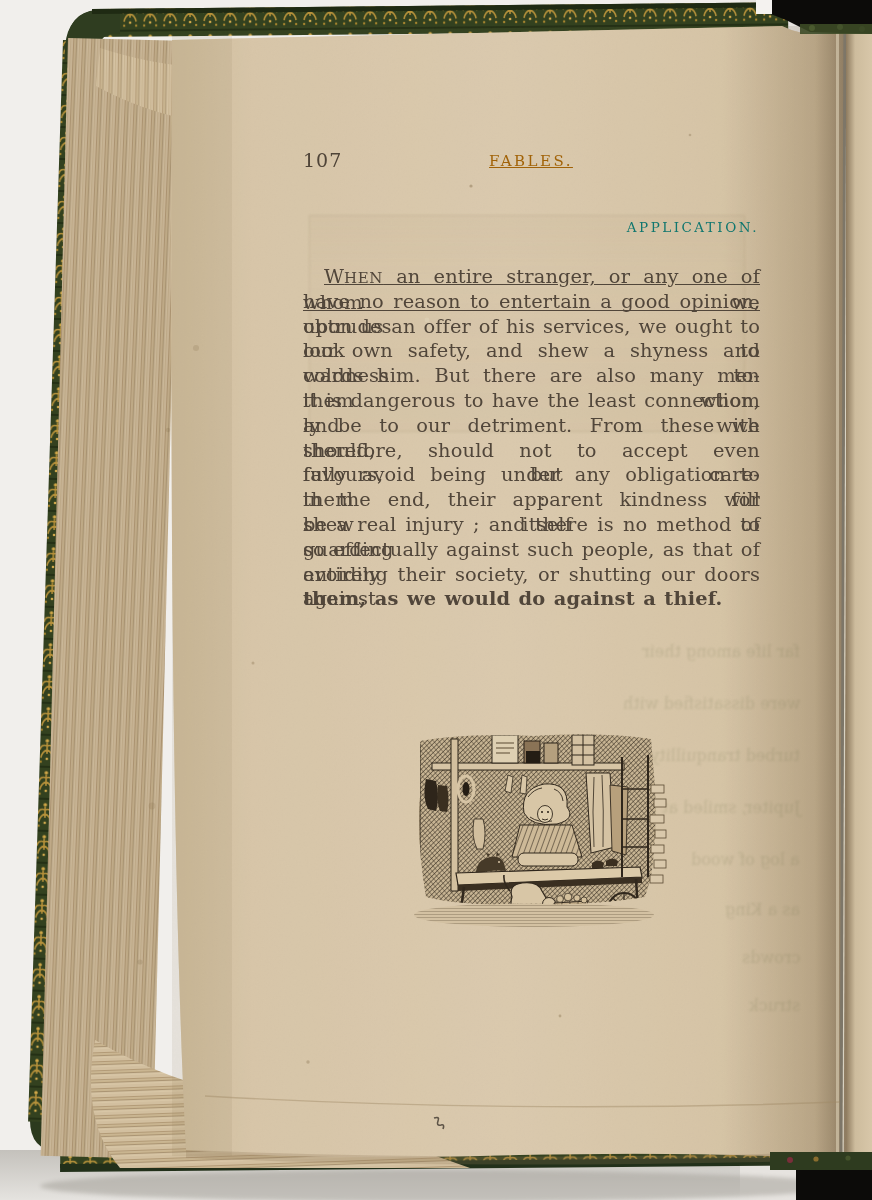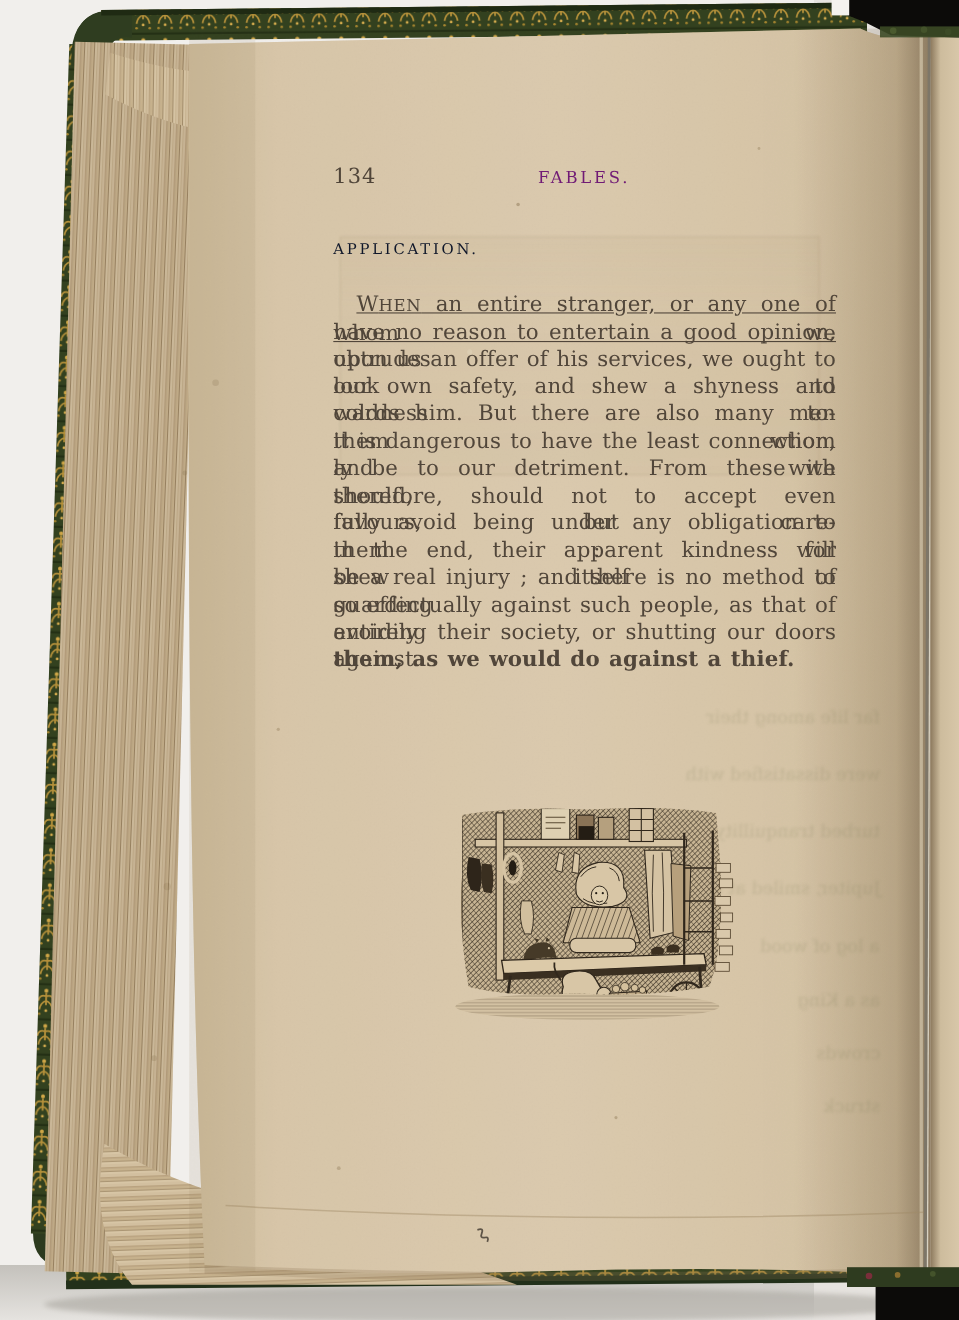--- a/index.html
+++ b/index.html
@@ -3,23 +3,23 @@
 <meta charset="utf-8">
 <style>
   html,body{margin:0;padding:0;background:#e9e7e3;}
   .stage{position:relative;width:872px;height:1200px;overflow:hidden;
          font-family:"DejaVu Serif","Liberation Serif",serif;}
   .stage svg.base{position:absolute;left:0;top:0;}
   
   .txt{position:absolute;color:#4f4438;-webkit-font-smoothing:antialiased;}
   .folio{left:303px;top:149px;font-size:19px;letter-spacing:1px;}
   .running-head{left:303px;top:152px;width:456px;text-align:center;
-                font-size:15px;letter-spacing:2.5px;color:#701a75;}
-  .heading{left:303px;top:219px;width:456px;text-align:left;
-           font-size:13.5px;letter-spacing:2.5px;color:#0f172a;}
+                font-size:15px;letter-spacing:2.5px;color:#a16207;text-decoration:underline;}
+  .heading{left:303px;top:219px;width:456px;text-align:right;
+           font-size:13.5px;letter-spacing:2.5px;color:#0f766e;}
   .para{left:303px;top:265px;width:457px;font-size:19.4px;line-height:24.8px;
         color:#51463a;letter-spacing:.15px;word-spacing:1.5px;}
   .para .pline{text-align:justify;text-align-last:justify;height:24.8px;overflow:visible;}
   .para .pline.last{text-align-last:left;font-weight:bold;}
   .para .pline.first{text-indent:0;text-decoration:underline;}
   .lead-ind{display:inline-block;width:21px;}
   .lead-cap{font-size:19.4px;}
   .lead-sc{font-size:15px;letter-spacing:.6px;}
   
   .ghost-plate{position:absolute;left:309px;top:215px;width:434px;height:215px;
@@ -178,21 +178,21 @@
       <div class="ghost-line" style="top: 642px;">far life among their</div>
       <div class="ghost-line" style="top: 694px;">were dissatisfied with</div>
       <div class="ghost-line" style="top: 746px;">turbed tranquillity, and</div>
       <div class="ghost-line" style="top: 798px;">Jupiter, smiled at their</div>
       <div class="ghost-line" style="top: 850px;">a log of wood</div>
       <div class="ghost-line" style="top: 900px;">as a King</div>
       <div class="ghost-line" style="top: 948px;">crowds</div>
       <div class="ghost-line" style="top: 996px;">struck</div>
     </div>
 
-  <div class="txt folio">134</div>
+  <div class="txt folio">107</div>
   <div class="txt running-head">FABLES.</div>
   <div class="txt heading">APPLICATION.</div>
   <div class="txt para" id="para">
       <div class="pline first"><span class="lead-ind"></span><span class="lead-cap">W</span><span class="lead-sc">HEN</span><span class="rest"> an entire stranger, or any one of whom we</span></div>
       <div class="pline">have no reason to entertain a good opinion, obtrudes</div>
       <div class="pline">upon us an offer of his services, we ought to look to</div>
       <div class="pline">our own safety, and shew a shyness and coldness to-</div>
       <div class="pline">wards him.  But there are also many men them whom</div>
       <div class="pline">it is dangerous to have the least connection, and with</div>
       <div class="pline">ly be to our detriment.  From these we should,</div>

